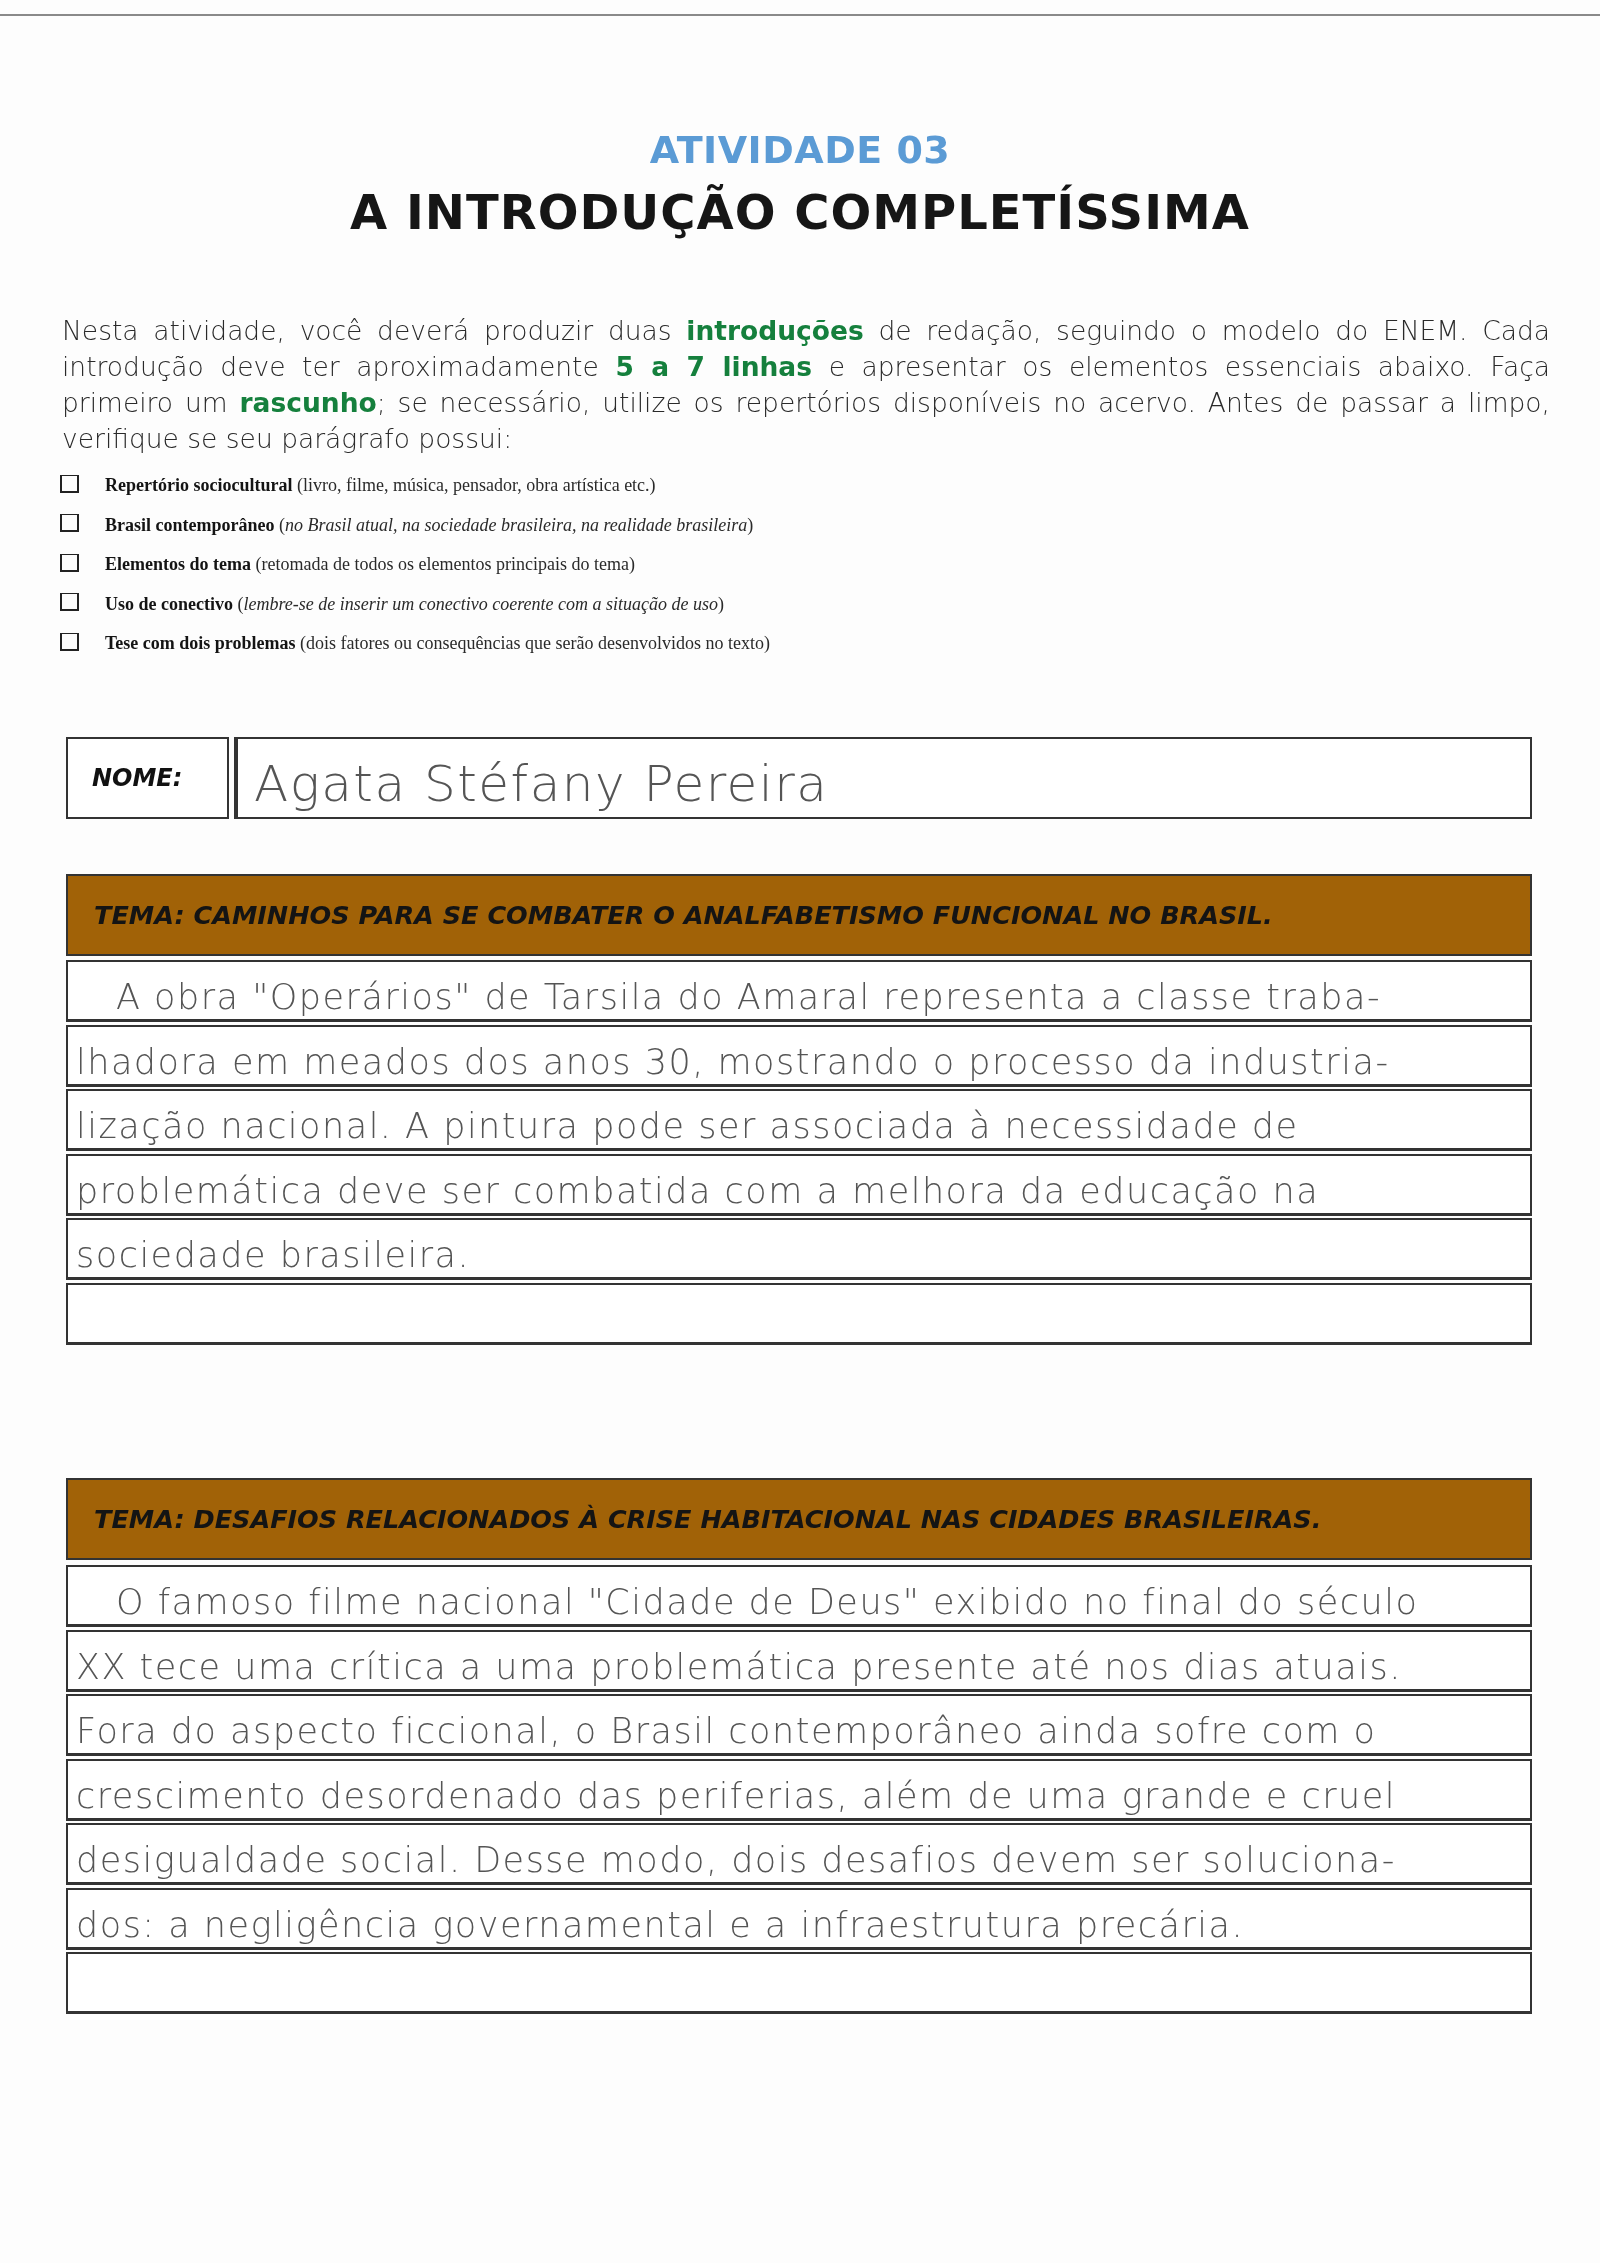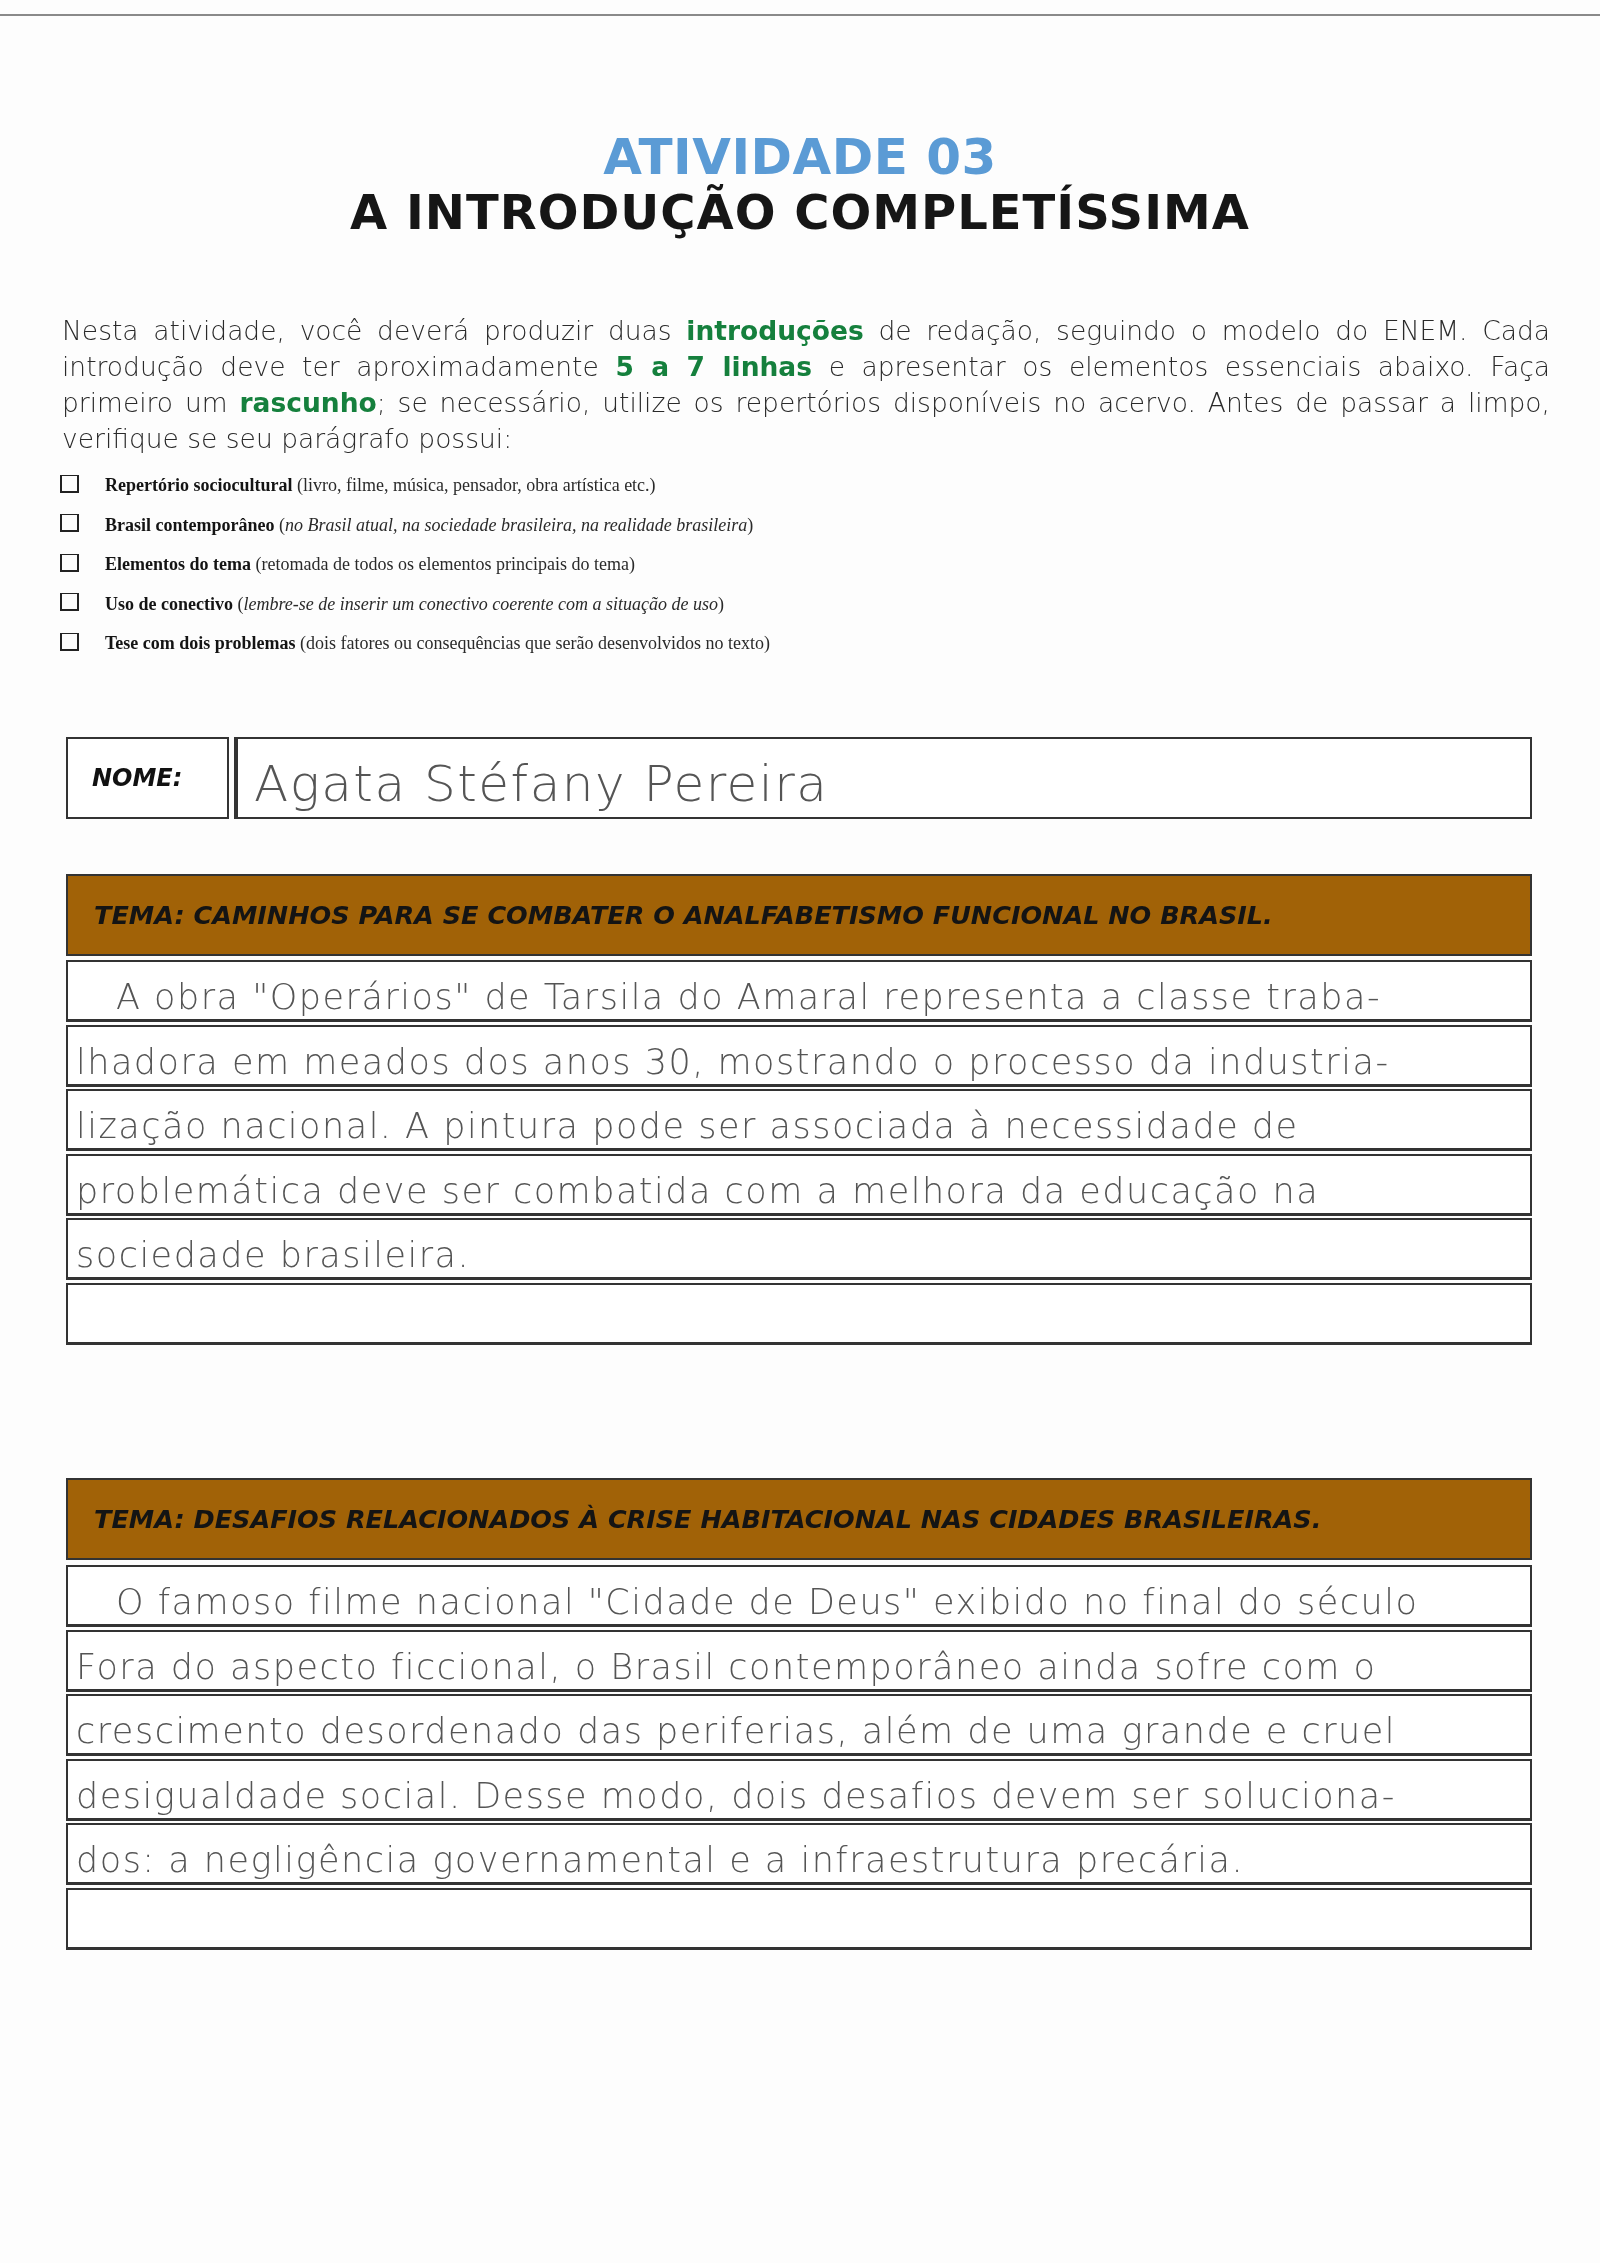--- a/index.html
+++ b/index.html
@@ -1,20 +1,20 @@
 <!DOCTYPE html>
 <html><head>
 <meta charset="utf-8">
 <style>
   html, body { margin:0; padding:0; background:#fdfdfd; }
   body { width:1600px; height:2263px; position:relative; overflow:hidden;
          font-family:"Liberation Sans", sans-serif; color:#1c1c1c; }
   .top-rule { position:absolute; left:0; top:14px; width:1600px; height:2px; background:#8a8a8a; }
   .kicker { position:absolute; left:0; width:1600px; top:128px; text-align:center;
-            font-family:"DejaVu Sans", sans-serif; font-weight:bold; font-size:50px;
+            font-family:"DejaVu Sans", sans-serif; font-weight:bold; font-size:38px;
             color:#5b9bd5; letter-spacing:0.5px; }
   .title { position:absolute; left:0; width:1600px; top:184px; text-align:center;
            font-family:"DejaVu Sans", sans-serif; font-weight:bold; font-size:48px;
            color:#161616; letter-spacing:1px; }
   .intro { position:absolute; left:62px; width:1488px; top:286px;
            font-family:"DejaVu Sans", sans-serif; font-size:26.5px; line-height:36px;
            text-align:justify; color:#2a2a2a; font-weight:300; }
   .intro b { font-weight:bold; color:#15803d; }
   .checklist { position:absolute; left:60px; top:466px; width:1500px; margin:0; padding:0; list-style:none;
                font-family:Liberation Serif, serif; font-size:18px; color:#2a2a2a; }
@@ -85,20 +85,23 @@
       <span class="hand"></span>
     </div>
   </div>
 
 <div class="box tema-head" style="top:1478px;">TEMA: DESAFIOS RELACIONADOS À CRISE HABITACIONAL NAS CIDADES BRASILEIRAS.</div>
 <div class="rows" style="top:1565px;" id="rows1">
     <div class="row">
       <span class="hand indent">O famoso filme nacional "Cidade de Deus" exibido no final do século</span>
     </div>
     <div class="row">
+      <span class="hand">XX tece uma crítica a uma problemática presente até nos dias atuais.</span>
+    </div>
+    <div class="row">
       <span class="hand">Fora do aspecto ficcional, o Brasil contemporâneo ainda sofre com o</span>
     </div>
     <div class="row">
       <span class="hand">crescimento desordenado das periferias, além de uma grande e cruel</span>
     </div>
     <div class="row">
       <span class="hand">desigualdade social. Desse modo, dois desafios devem ser soluciona-</span>
     </div>
     <div class="row">
       <span class="hand">dos: a negligência governamental e a infraestrutura precária.</span>

